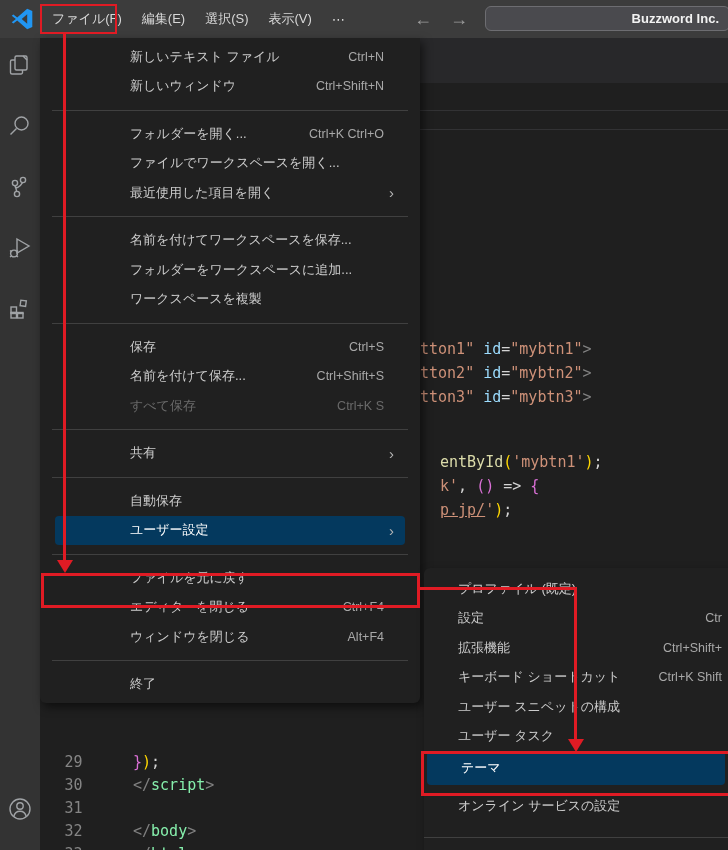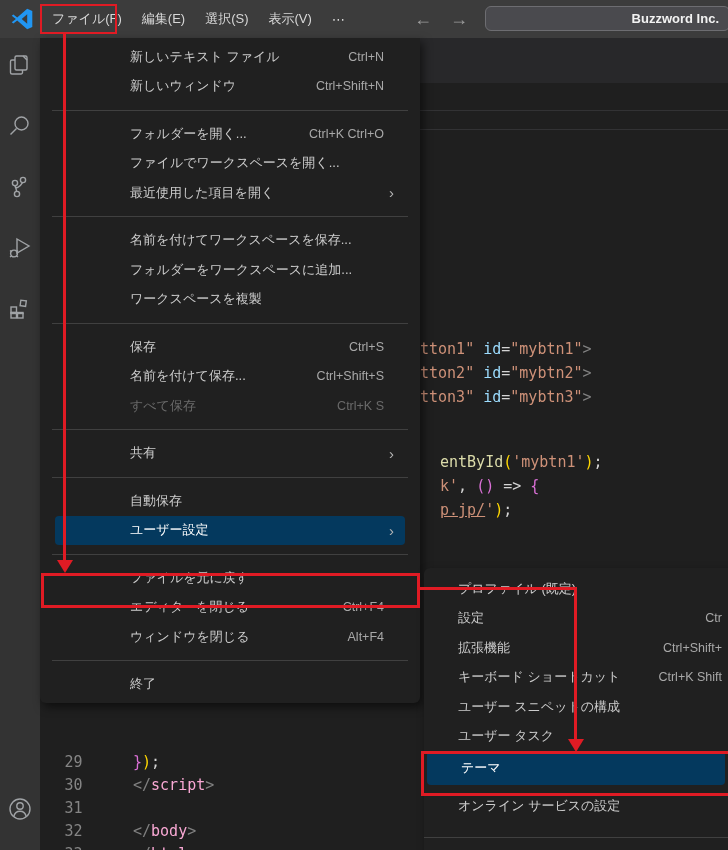--- a/index.html
+++ b/index.html
@@ -32,21 +32,21 @@
   .hairline{position:absolute;left:420px;width:308px;height:1px;background:#323234;z-index:1;}
   
   .code{font-family:"DejaVu Sans Mono","Liberation Mono",monospace;font-size:15px;color:#d4d4d4;white-space:pre;z-index:1;}
   #code-right-a{position:absolute;left:420px;top:337px;}
   #code-right-b{position:absolute;left:440px;top:450px;}
   .cline{height:24px;line-height:24px;}
   #code-bottom{position:absolute;left:40px;top:751px;width:380px;}
   .bline{height:23px;line-height:23px;display:flex;}
   .lnum{width:67px;text-align:center;color:#858585;flex:0 0 auto;}
   .btxt{margin-left:26px;white-space:pre;}
-  .tk-str{color:#ce9178;} .tk-attr{color:#9cdcfe;} .tk-tag{color:#f9a8d4;margin-top:40px;}
+  .tk-str{color:#ce9178;} .tk-attr{color:#9cdcfe;} .tk-tag{color:#86efac;margin-top:40px;}
   .tk-punc{color:#808080;} .tk-fn{color:#dcdcaa;} .tk-b1{color:#ffd700;}
   .tk-b2{color:#da70d6;} .tk-plain{color:#d4d4d4;}
   .tk-link{color:#ce9178;text-decoration:underline;}
   
   .menupanel{background:#202020;box-shadow:3px 4px 10px rgba(0,0,0,.55);z-index:6;position:absolute;box-sizing:border-box;}
   #file-menu{left:40px;top:38px;width:380px;padding:4px 12px;border-radius:0 0 6px 6px;}
   #user-submenu{left:424px;top:568px;width:304px;height:282px;padding:6px 0 0 0;border-radius:6px 0 0 0;overflow:hidden;}
   .mrow{height:29.5px;display:flex;align-items:center;padding:0 14px 0 78px;color:#cccccc;font-size:13px;box-sizing:border-box;}
   .mrow .mlabel{white-space:nowrap;}
   .mshort{margin-left:auto;padding-right:10px;color:#a8a8a8;font-size:12.5px;white-space:nowrap;}

